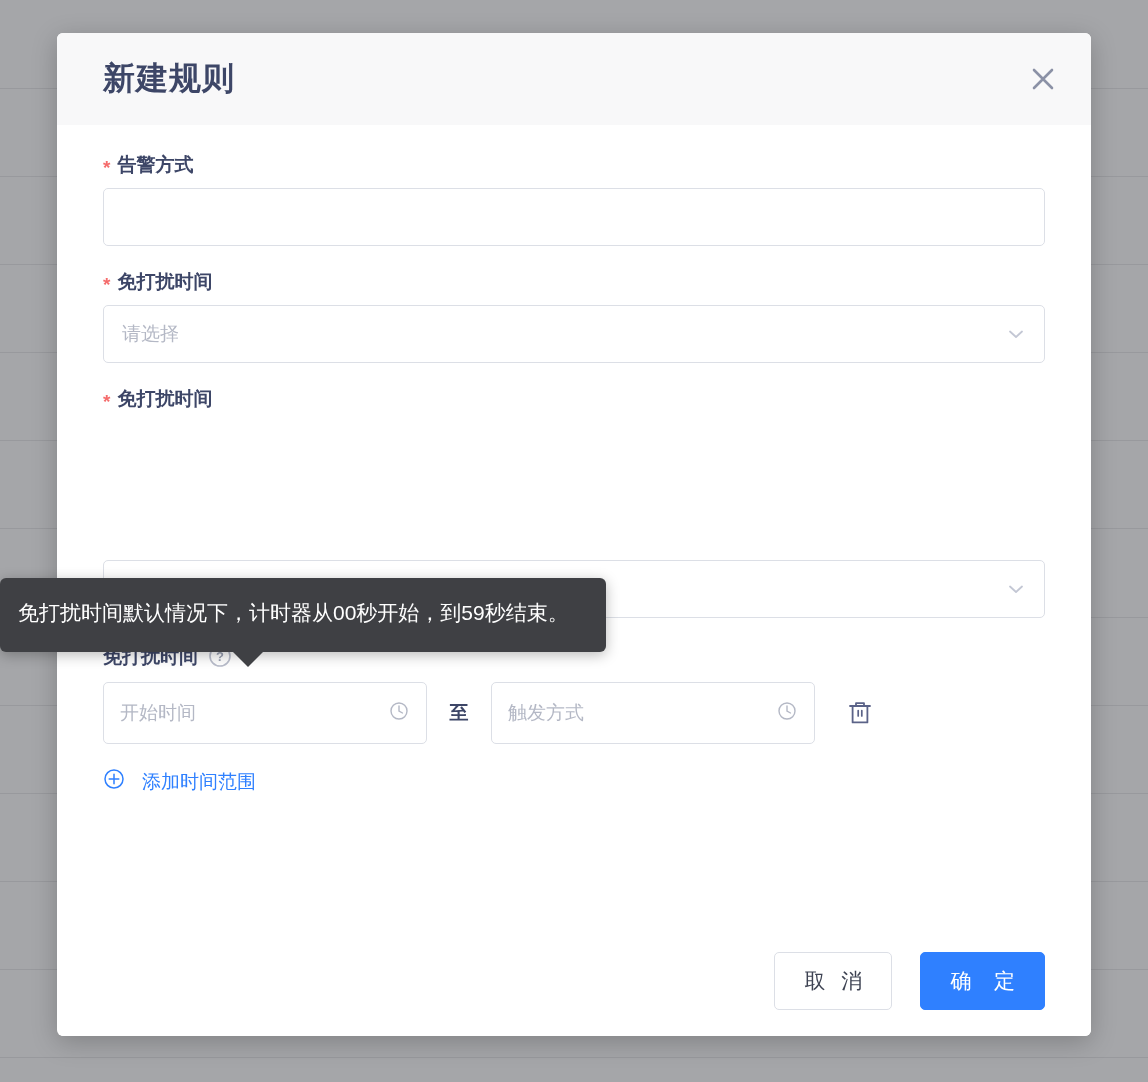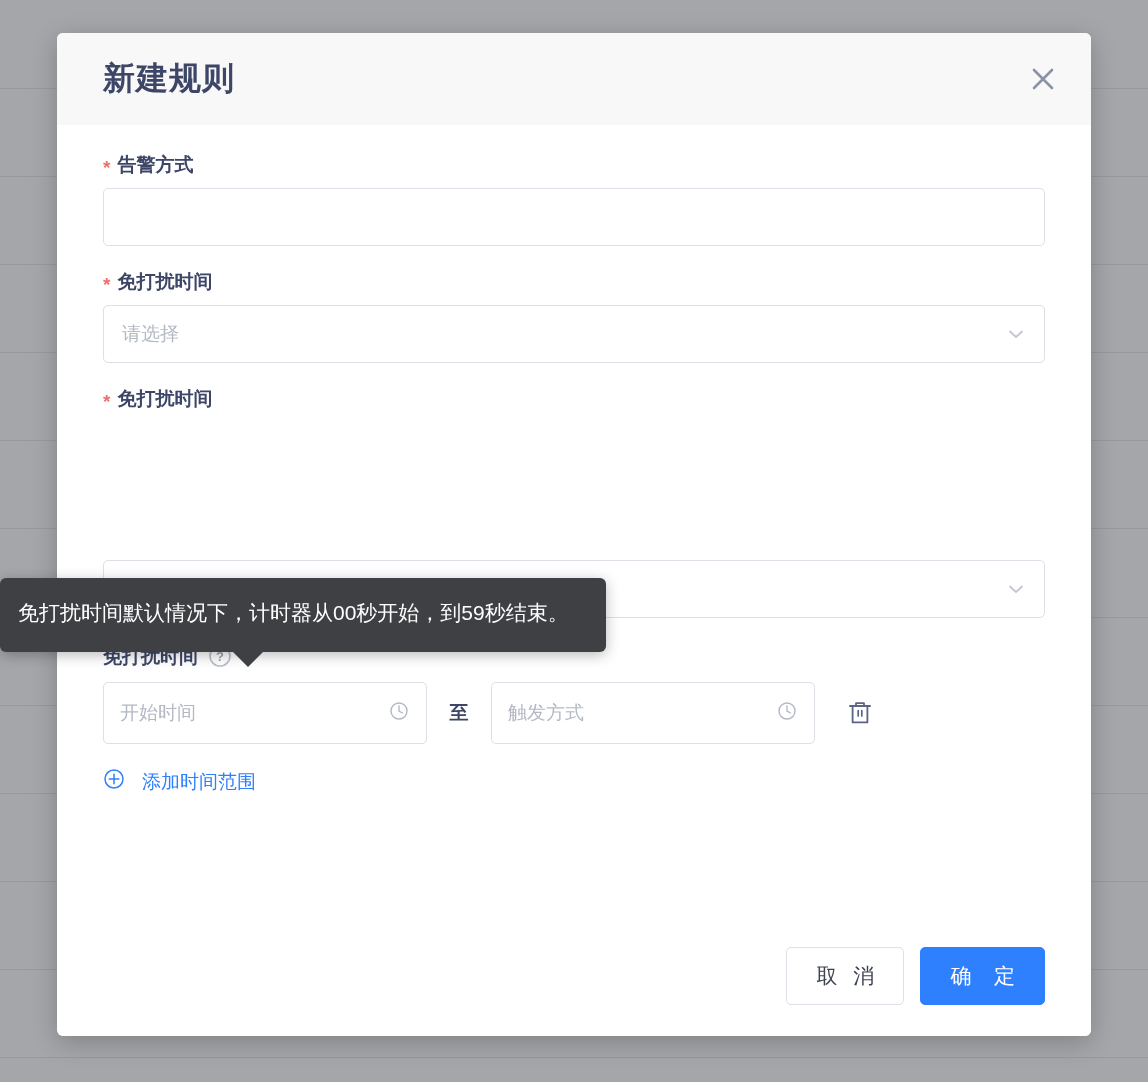--- a/index.html
+++ b/index.html
@@ -152,24 +152,24 @@
     font-size: 19px;
     cursor: pointer;
     gap: 17px;
   }
 
   #modal-footer {
     position: absolute;
     left: 4px; right: 0; bottom: 0;
     height: 89px;
     display: flex;
-    align-items: flex-start;
+    align-items: center;
     justify-content: flex-end;
     padding: 0 46px 22px 0;
-    gap: 16px;
+    gap: 28px;
     background: #fff;
   }
   .btn {
     height: 58px;
     min-width: 118px;
     border-radius: 5px;
     font-size: 21px;
     display: flex;
     align-items: center;
     justify-content: center;

